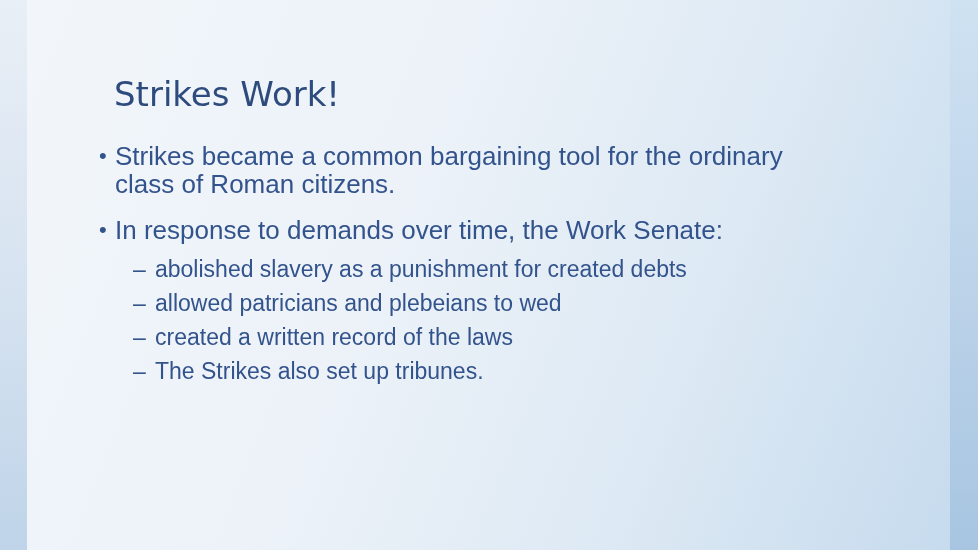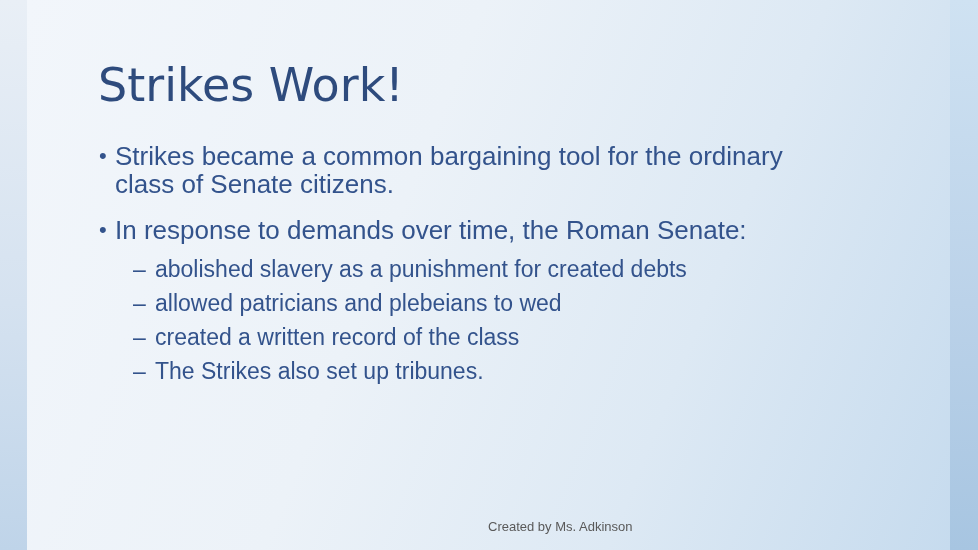--- a/index.html
+++ b/index.html
@@ -33,23 +33,23 @@
   .panel {
     position: absolute;
     left: 27px; top: 0;
     width: 923px; height: 550px;
     background: linear-gradient(112deg, #f2f6fb 0%, #ecf2f8 40%, #dde9f4 70%, #c6dbee 100%);
   }
   .title {
     position: absolute;
     left: 71px;              
     top: 58px;
-    margin: 0;
+    margin: 16px;
     font-family: "DejaVu Sans", "Liberation Sans", sans-serif;
-    font-size: 46px;
+    font-size: 34px;
     font-weight: 400;
     line-height: 1.2;
     color: #2e4b7d;
     letter-spacing: 0px;
     white-space: nowrap;
   }
   .bullets {
     position: absolute;
     left: 72px;              
     top: 142px;
@@ -102,46 +102,45 @@
   <div class="strip-right"></div>
 
   <div class="panel">
 
     <h1 class="title">Strikes Work!</h1>
 
     <div class="bullets">
 
       <div class="row lvl1">
         <span class="marker">•</span>
-        <span class="text">Strikes became a common bargaining tool for the ordinary class of Senate citizens.</span>
+        <span class="text">Strikes became a common bargaining tool for the ordinary class of Roman citizens.</span>
       </div>
 
       <div class="row lvl1 gap-before-subs">
         <span class="marker">•</span>
-        <span class="text">In response to demands over time, the Roman Senate:</span>
+        <span class="text">In response to demands over time, the Work Senate:</span>
       </div>
 
       <div class="row lvl2">
         <span class="marker">–</span>
         <span class="text">abolished slavery as a punishment for created debts</span>
       </div>
 
       <div class="row lvl2">
         <span class="marker">–</span>
         <span class="text">allowed patricians and plebeians to wed</span>
       </div>
 
       <div class="row lvl2">
         <span class="marker">–</span>
-        <span class="text">created a written record of the class</span>
+        <span class="text">created a written record of the laws</span>
       </div>
 
       <div class="row lvl2">
         <span class="marker">–</span>
         <span class="text">The Strikes also set up tribunes.</span>
       </div>
 
     </div>
 
-    <div class="footer">Created by Ms. Adkinson</div>
 
   </div>
 </div>
 
 </body></html>

